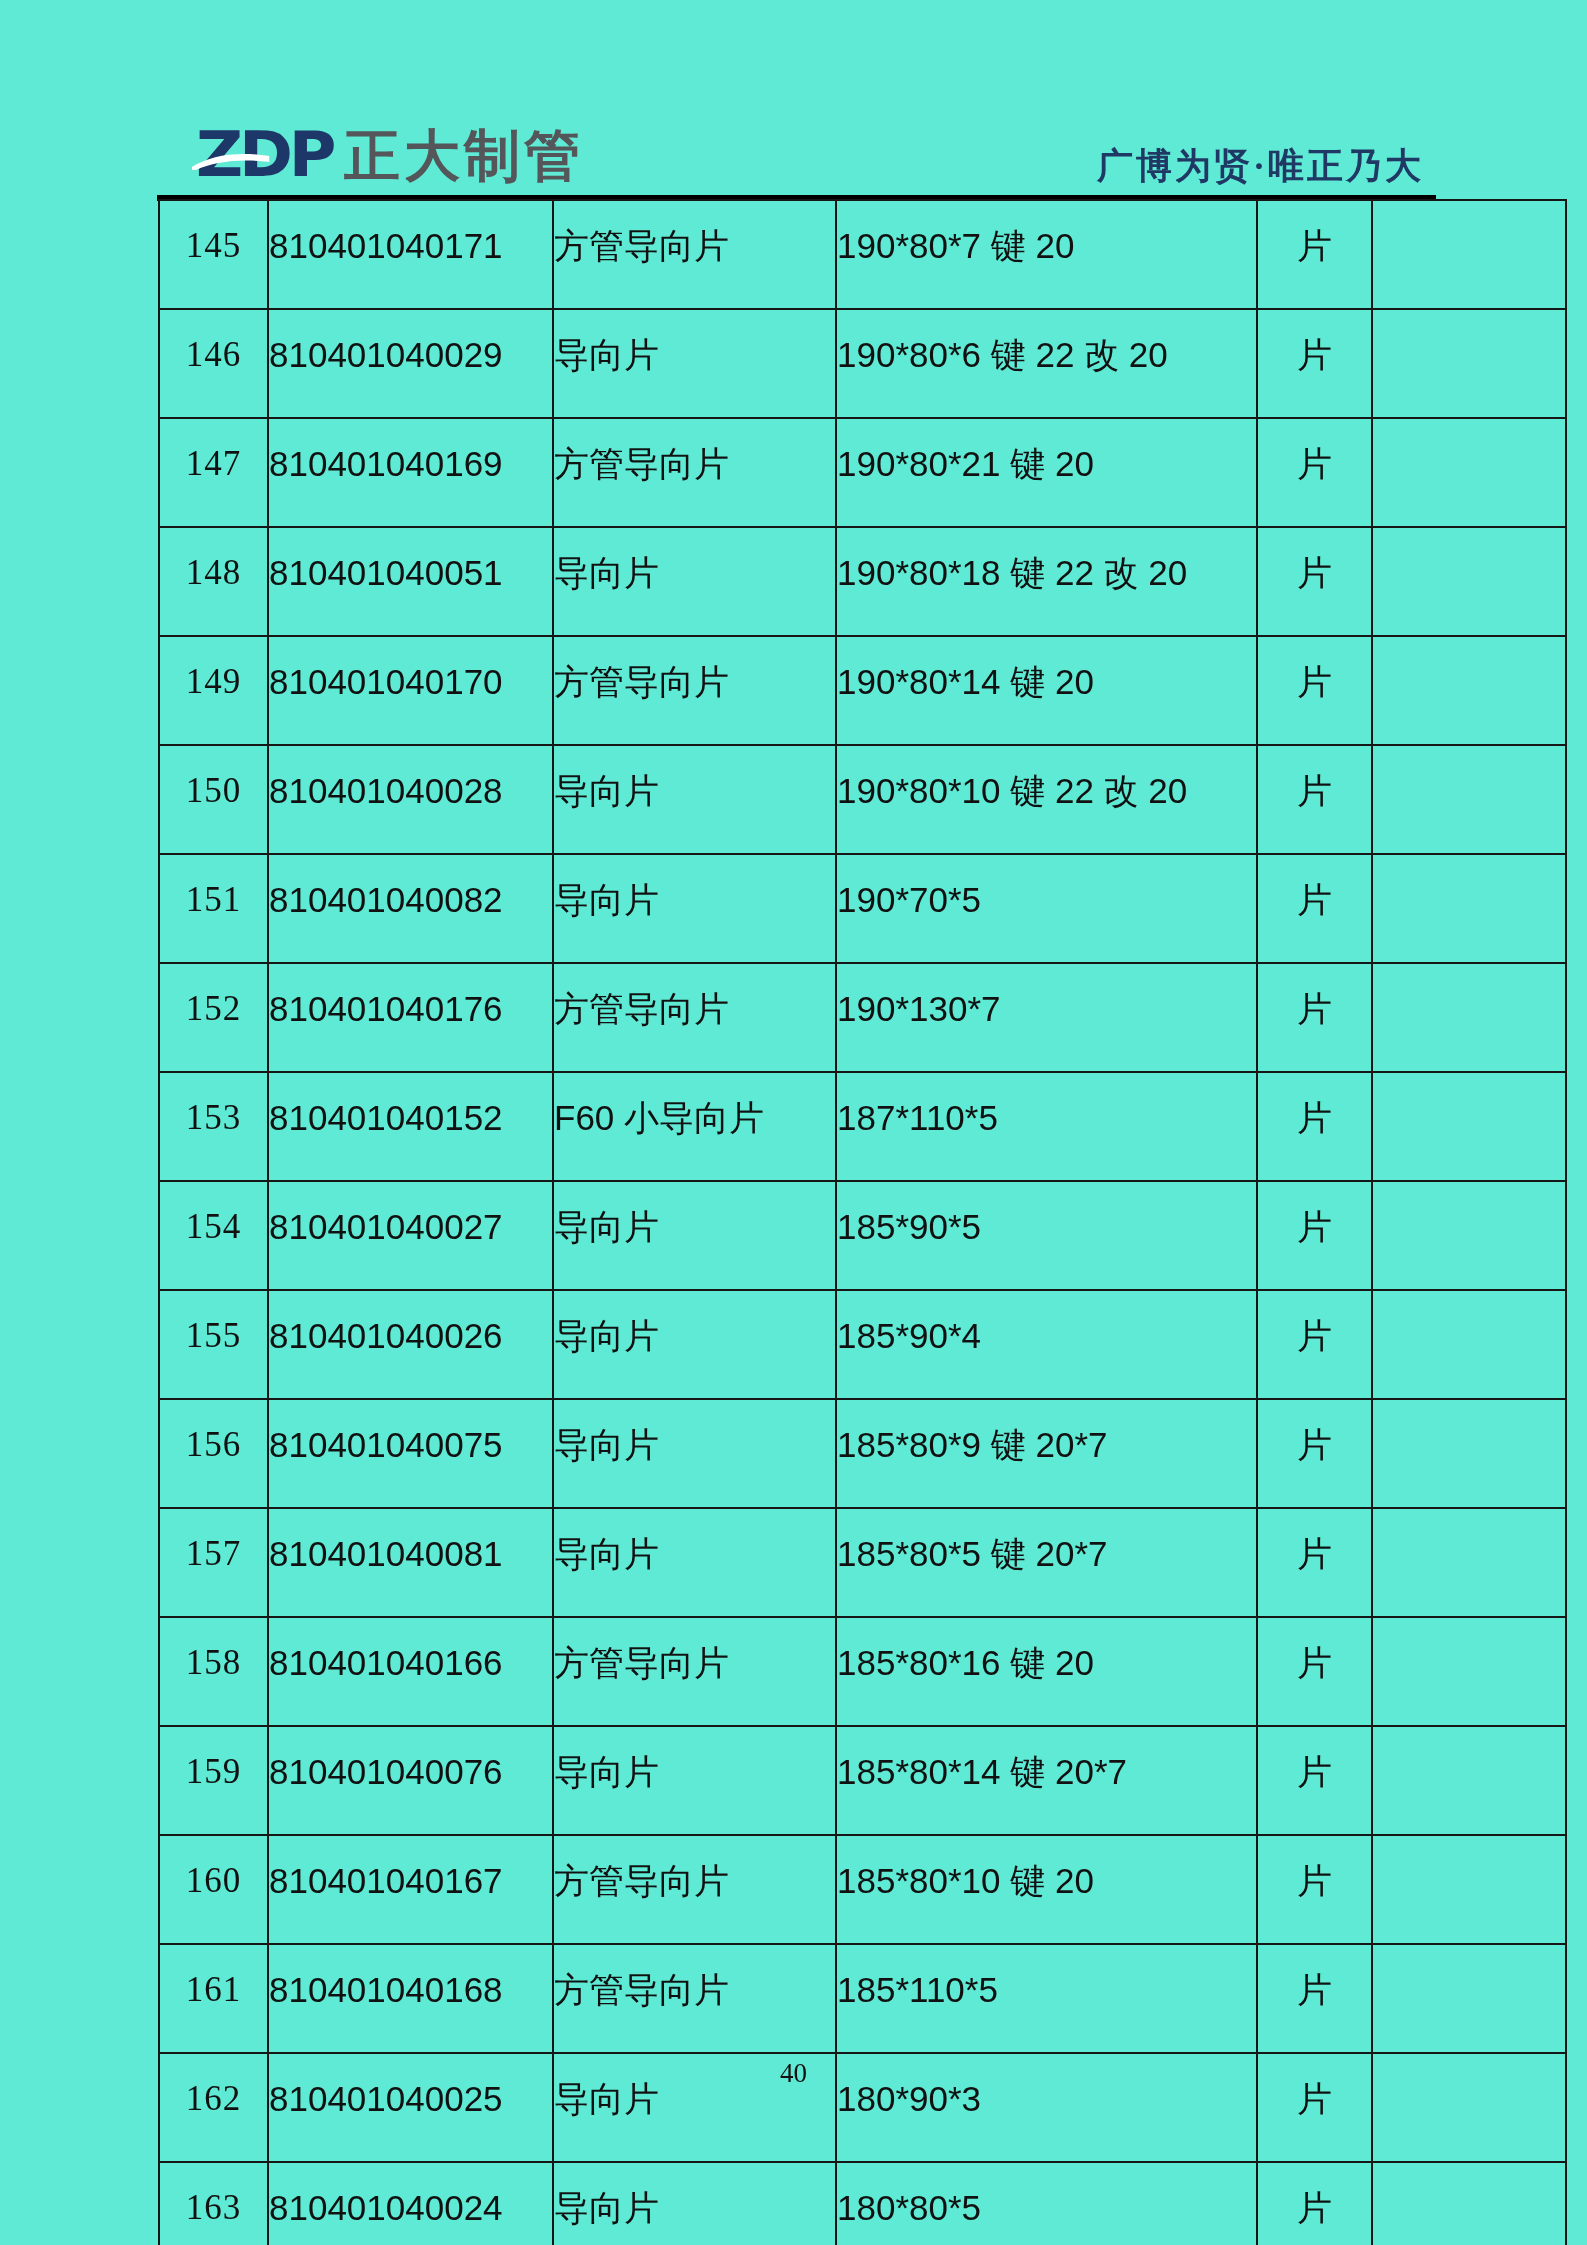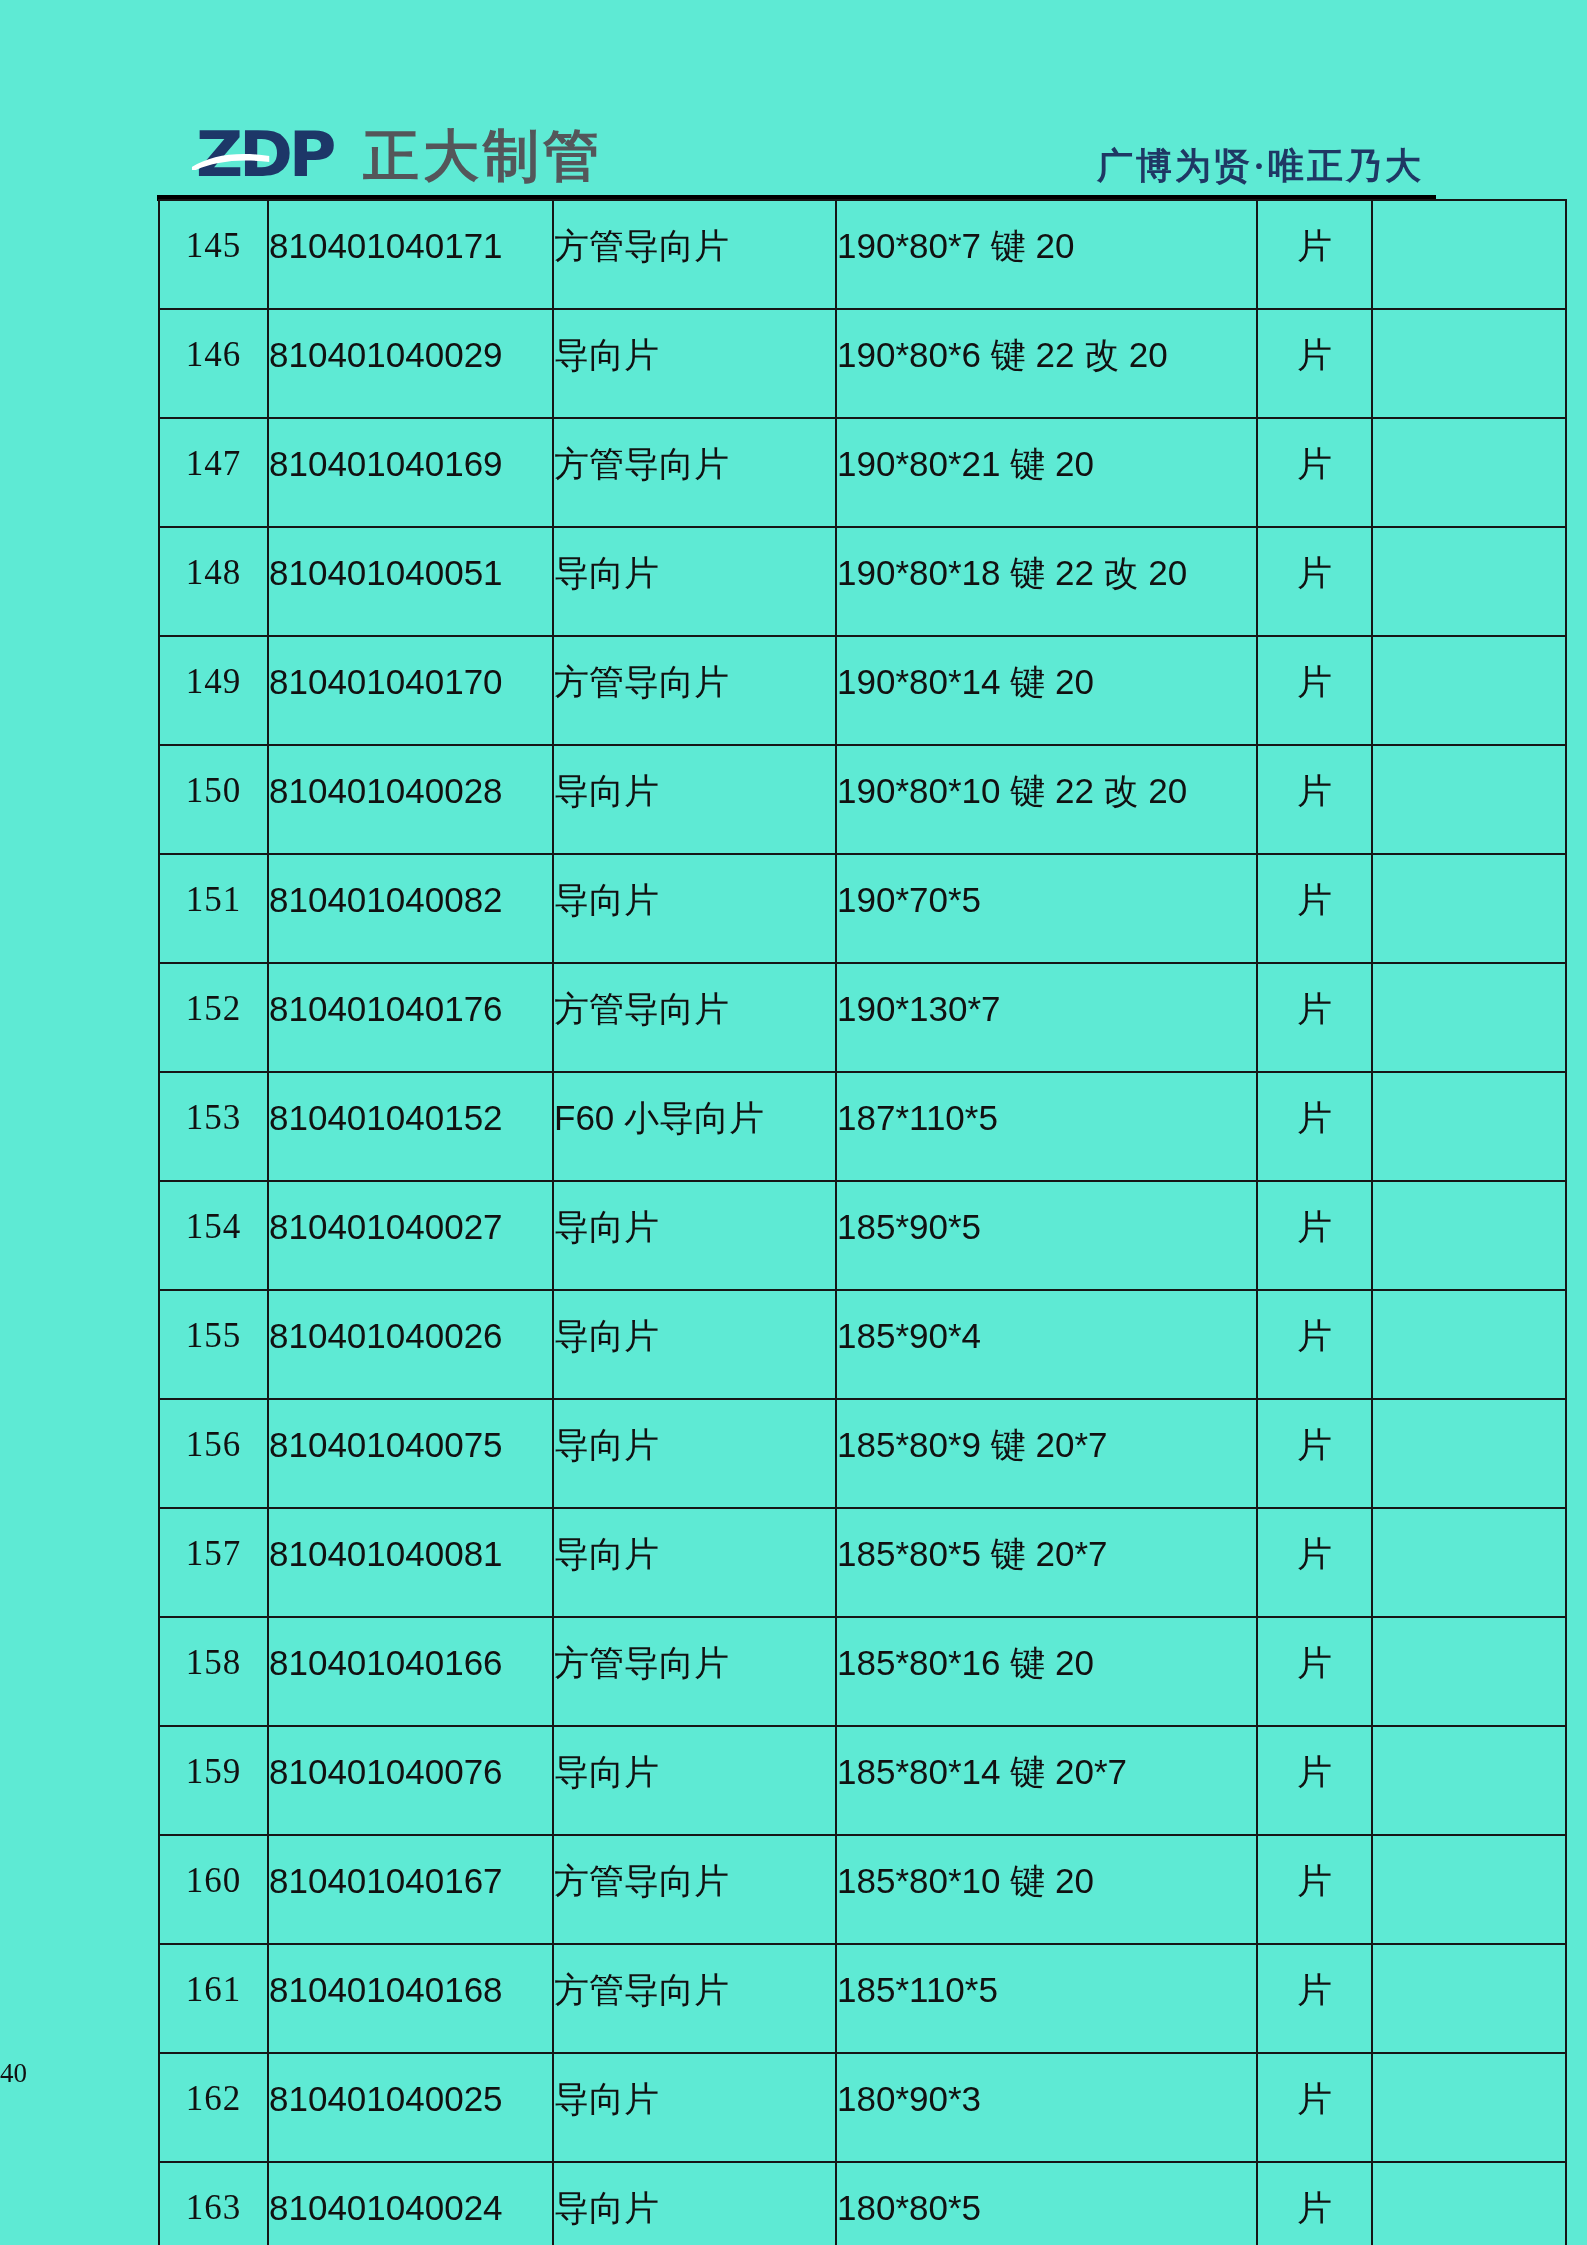--- a/index.html
+++ b/index.html
@@ -42,21 +42,20 @@
     height: 20px;
     pointer-events: none;
   }
   .logo-name {
     font-size: 56px;
     line-height: 0.95;
     font-weight: 700;
     color: #54565a;
     letter-spacing: 4px;
     white-space: nowrap;
-    margin-left: 19px;
   }
   .slogan {
     position: absolute;
     top: 142px;
     right: 163px;
     font-family: "Liberation Serif", "DejaVu Serif", serif;
     font-size: 36px;
     font-weight: 600;
     color: #1f3864;
     letter-spacing: 3px;
@@ -104,20 +103,21 @@
   }
   td.c-unit { text-align: center; font-size: 34px; }
   td.c-note { }
 
   
   .page-num {
     position: absolute;
     top: 2058px;
     left: 0;
     width: 1587px;
+    text-align: center;
     font-family: "Liberation Serif", "DejaVu Serif", serif;
     font-size: 27px;
     color: #111;
   }
 </style>
 </head>
 <body>
 
 <div class="page">
 

